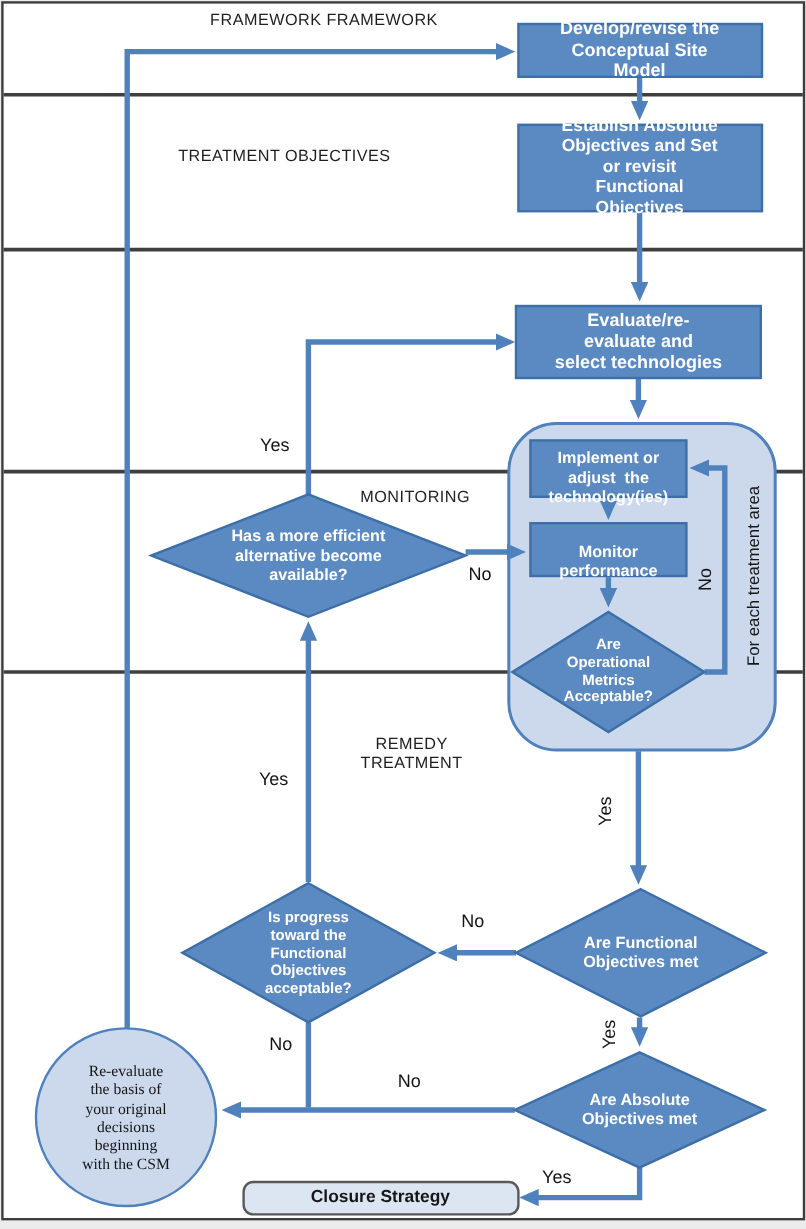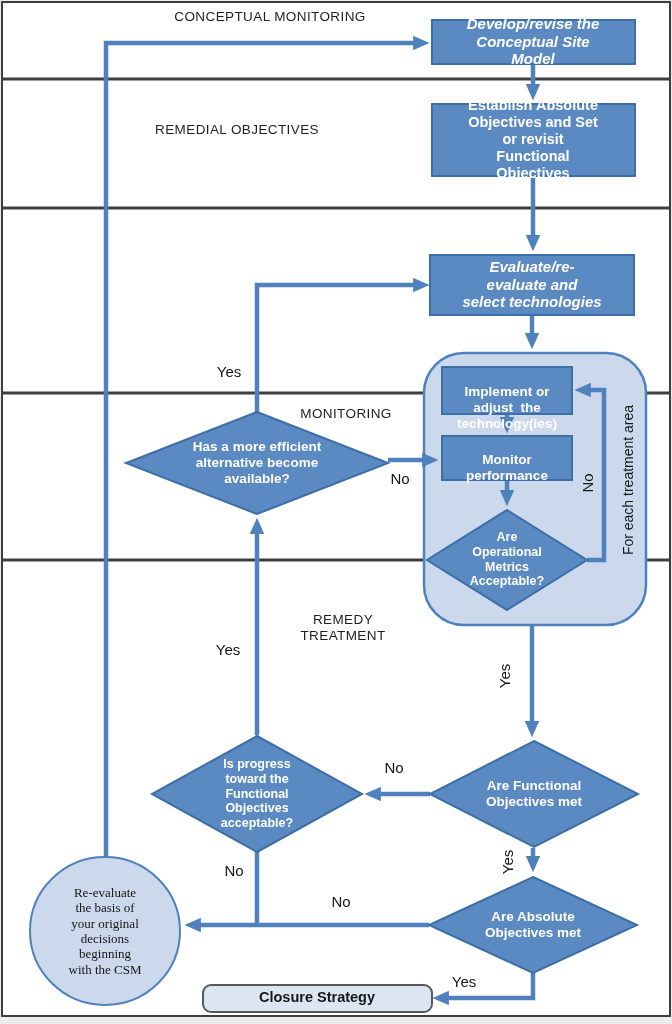--- a/index.html
+++ b/index.html
@@ -15,21 +15,21 @@
   .shape-circle{fill:var(--circle-fill,#ccd9ed);stroke:var(--container-border,#4f81bd);stroke-width:2;}
   .shape-closure{fill:var(--closure-fill,#dce6f3);stroke:var(--closure-border,#595959);stroke-width:2;}
   .arrowhead{fill:var(--line,#4f81bd);}
   .lbl{position:absolute;transform:translate(-50%,-50%);text-align:center;
        white-space:pre-wrap;line-height:1.18;}
   .lbl.rot{transform:translate(-50%,-50%) rotate(-90deg);white-space:nowrap;}
   .node-text{color:var(--node-text,#ffffff);font-weight:700;}
   .band-text{color:var(--label-text,#1f1f1f);font-size:13.5px;letter-spacing:.4px;}
   .yn{color:#141414;font-size:15px;}
   .dark-text{color:#161616;}
-  .fs15{font-size:15px;font-style:italic;} .fs145{font-size:14.5px;} .fs14{font-size:14px;}
+  .fs15{font-size:15px;} .fs145{font-size:14.5px;} .fs14{font-size:14px;}
   .fs135{font-size:13.5px;} .fs13{font-size:13px;font-family:Liberation Serif, serif;} .fs125{font-size:12.5px;}
 </style>
 </head>
 <body>
 
 <div class="stage">
   <div class="frame"></div>
 
   <svg class="layer" width="672" height="1024" viewBox="0 0 672 1024">
     <defs>
@@ -69,34 +69,34 @@
     <rect class="shape-node" x="442" y="436" width="130" height="44"></rect>
     <polygon class="shape-node" points="507,510 587,560 507,610 427,560"></polygon>
     <polygon class="shape-node" points="257,412 388,463 257,514 126,463"></polygon>
     <polygon class="shape-node" points="257,736 362,794 257,852 152,794"></polygon>
     <polygon class="shape-node" points="534,741 638,794 534,847 430,794"></polygon>
     <polygon class="shape-node" points="533,877 637,925 533,973 429,925"></polygon>
     <ellipse class="shape-circle" cx="105" cy="931" rx="75" ry="74"></ellipse>
     <rect class="shape-closure" x="203" y="985" width="229" height="27" rx="8"></rect>
   </svg>
 
-  <div class="lbl band-text" style="left:270px;top:17px">CONCEPTUAL MONITORING</div>
-  <div class="lbl band-text" style="left:237px;top:130px">REMEDIAL OBJECTIVES</div>
+  <div class="lbl band-text" style="left:270px;top:17px">FRAMEWORK FRAMEWORK</div>
+  <div class="lbl band-text" style="left:237px;top:130px">TREATMENT OBJECTIVES</div>
   <div class="lbl band-text" style="left:346px;top:414px">MONITORING</div>
   <div class="lbl band-text" style="left:343px;top:628px">REMEDY
 TREATMENT</div>
 
   <div class="lbl node-text fs15" style="left:533px;top:42px">Develop/revise the
 Conceptual Site Model</div>
   <div class="lbl node-text fs145" style="left:533px;top:140px">Establish Absolute
 Objectives and Set or revisit
 Functional Objectives</div>
   <div class="lbl node-text fs15" style="left:532px;top:285px">Evaluate/re-evaluate and
 select technologies</div>
-  <div class="lbl node-text fs135" style="left:507px;top:408px">Implement or
+  <div class="lbl node-text fs135" style="left:507px;top:398px">Implement or
 adjust  the
 technology(ies)</div>
   <div class="lbl node-text fs135" style="left:507px;top:468px">Monitor
 performance</div>
   <div class="lbl node-text fs125" style="left:507px;top:559px">Are
 Operational
 Metrics
 Acceptable?</div>
   <div class="lbl node-text fs135" style="left:257px;top:463px">Has a more efficient
 alternative become

